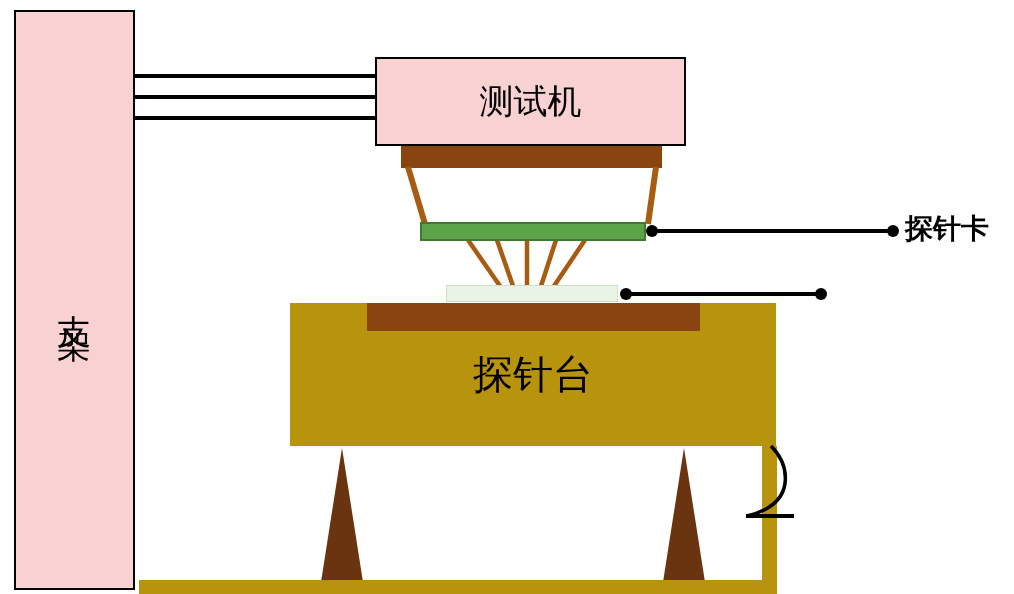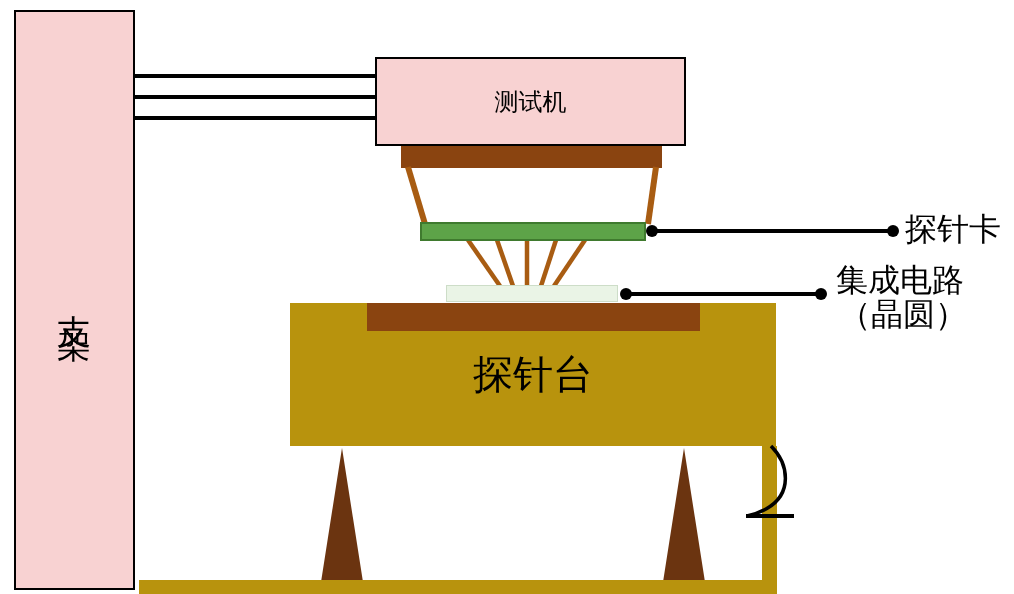--- a/index.html
+++ b/index.html
@@ -36,21 +36,21 @@
   .beam{left:135px;width:241px;height:4px;background:var(--black);}
   .beam.b1{top:74px;}
   .beam.b2{top:95px;}
   .beam.b3{top:116px;}
 
   
   .tester{
     left:375px;top:57px;width:311px;height:89px;
     background:var(--pink);border:2px solid var(--black);
     display:flex;align-items:center;justify-content:center;
-    font-size:24px;
+    font-size:34px;
   }
 
   
   .tester-bar{left:401px;top:146px;width:261px;height:22px;background:var(--dark-brown);}
 
   
   svg.overlay{left:0;top:0;width:1014px;height:594px;}
   .slant{stroke:var(--line-brown);stroke-width:6;}
   .needle{stroke:var(--line-brown);stroke-width:4.5;}
   .callout-line{stroke:var(--black);stroke-width:4;}
@@ -86,21 +86,21 @@
     clip-path:polygon(50% 0,100% 100%,0 100%);
   }
   .tri.left{left:321px;}
   .tri.right{left:663px;}
 
   
   .base-bar{left:139px;top:580px;width:638px;height:14px;background:var(--gold);}
   .right-post{left:762px;top:446px;width:15px;height:134px;background:var(--gold);}
 
   
-  .label{font-size:32px;line-height:34px;white-space:nowrap;}
+  .label{font-size:28px;line-height:34px;white-space:nowrap;font-weight:bold;}
   .label.probe-card-label{left:905px;top:212px;}
   .label.ic-label{left:836px;top:263px;}
   .label.ic-label .line2{padding-left:3px;}
 </style>
 </head>
 <body>
 
 <div class="canvas">
 
   <div class="abs support">
@@ -152,18 +152,14 @@
 
     <path class="wire" d="M 771 446 C 789 464 793 494 766 509 C 759 513 752 515 747 516"></path>
     <line class="wire-stub" x1="746" y1="516" x2="794" y2="516"></line>
   </svg>
 
   <div class="abs probe-card"></div>
 
   <div class="abs wafer"></div>
 
   <div class="abs label probe-card-label">探针卡</div>
-  <div class="abs label ic-label">
-    <div class="line1">集成电路</div>
-    <div class="line2">（晶圆）</div>
-  </div>
 
 </div>
 
 </body></html>

